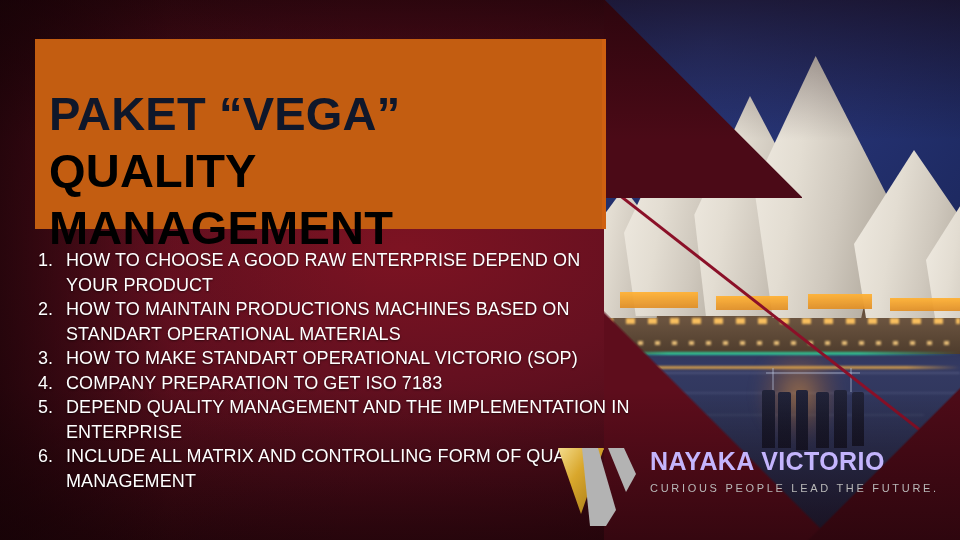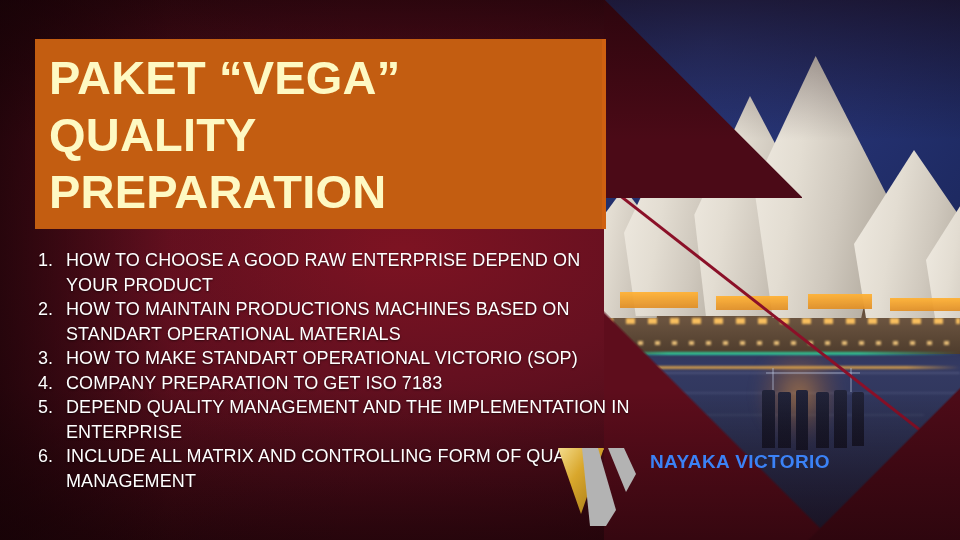--- a/index.html
+++ b/index.html
@@ -205,22 +205,22 @@
     padding: 10px 0 0 14px;
     box-sizing: border-box;
   }
   .title-line {
     font-weight: 700;
     font-size: 47px;
     line-height: 57px;
     letter-spacing: .2px;
     white-space: nowrap;
   }
-  .title-white { color: #fef9c3; }
-  .title-gold  { color: #fef9c3; }
+  .title-white { color: #0f172a; margin-top: 36px; }
+  .title-gold  { color: #000000; }
 
   
   .list {
     position: absolute;
     left: 34px;
     top: 248px;
     width: 600px;
     margin: 0;
     padding: 0;
     list-style: none;
@@ -260,23 +260,23 @@
     width: 92px;
     height: 86px;
   }
   .logo-text {
     position: absolute;
     left: 104px;
     top: 4px;
     width: 296px;
   }
   .logo-name {
-    color: #3b82f6;
+    color: #c4b5fd;
     font-weight: 700;
-    font-size: 19px;
+    font-size: 25px;
     line-height: 27px;
     letter-spacing: .4px;
   }
   .logo-tagline {
     color: #b9b9b9;
     font-size: 11px;
     line-height: 16px;
     letter-spacing: 2.7px;
     margin-top: 5px;
     font-weight: 400;
@@ -339,21 +339,21 @@
     <div class="wedge wedge-bottomleft"></div>
     <div class="wedge wedge-bottomright"></div>
   </div>
 
   <div class="bg-vignette"></div>
   <div class="orange-sliver"></div>
 
   <div class="title-box">
     <div class="title-line title-white">PAKET “VEGA”</div>
     <div class="title-line title-gold">QUALITY</div>
-    <div class="title-line title-gold">PREPARATION</div>
+    <div class="title-line title-gold">MANAGEMENT</div>
   </div>
 
   <ul class="list">
     <li class="list-item">
       <span class="list-num">1.</span>
       <span class="list-text">HOW TO CHOOSE A GOOD RAW ENTERPRISE DEPEND ON YOUR PRODUCT</span>
     </li>
     <li class="list-item">
       <span class="list-num">2.</span>
       <span class="list-text">HOW TO MAINTAIN PRODUCTIONS MACHINES BASED ON STANDART OPERATIONAL MATERIALS</span>
@@ -388,16 +388,17 @@
         </defs>
 
         <polygon points="12,4 58,4 35,70" fill="url(#goldGrad)"></polygon>
 
         <polygon points="36,4 52,4 70,66 60,82 44,82" fill="#b3b3b3"></polygon>
         <polygon points="62,4 78,4 90,30 80,48" fill="#b3b3b3"></polygon>
       </svg>
     </div>
     <div class="logo-text">
       <div class="logo-name">NAYAKA VICTORIO</div>
+      <div class="logo-tagline">CURIOUS PEOPLE LEAD THE FUTURE.</div>
     </div>
   </div>
 
 </div>
 
 </body></html>

